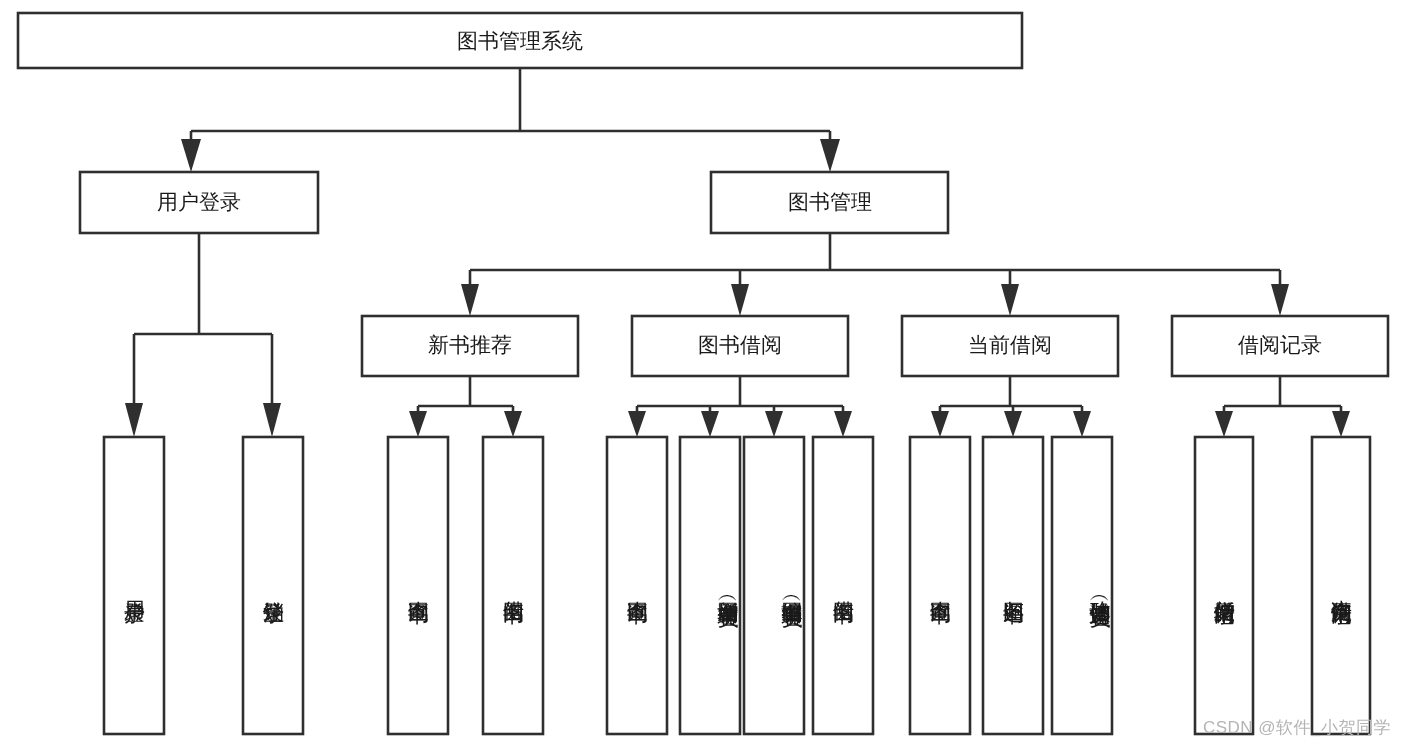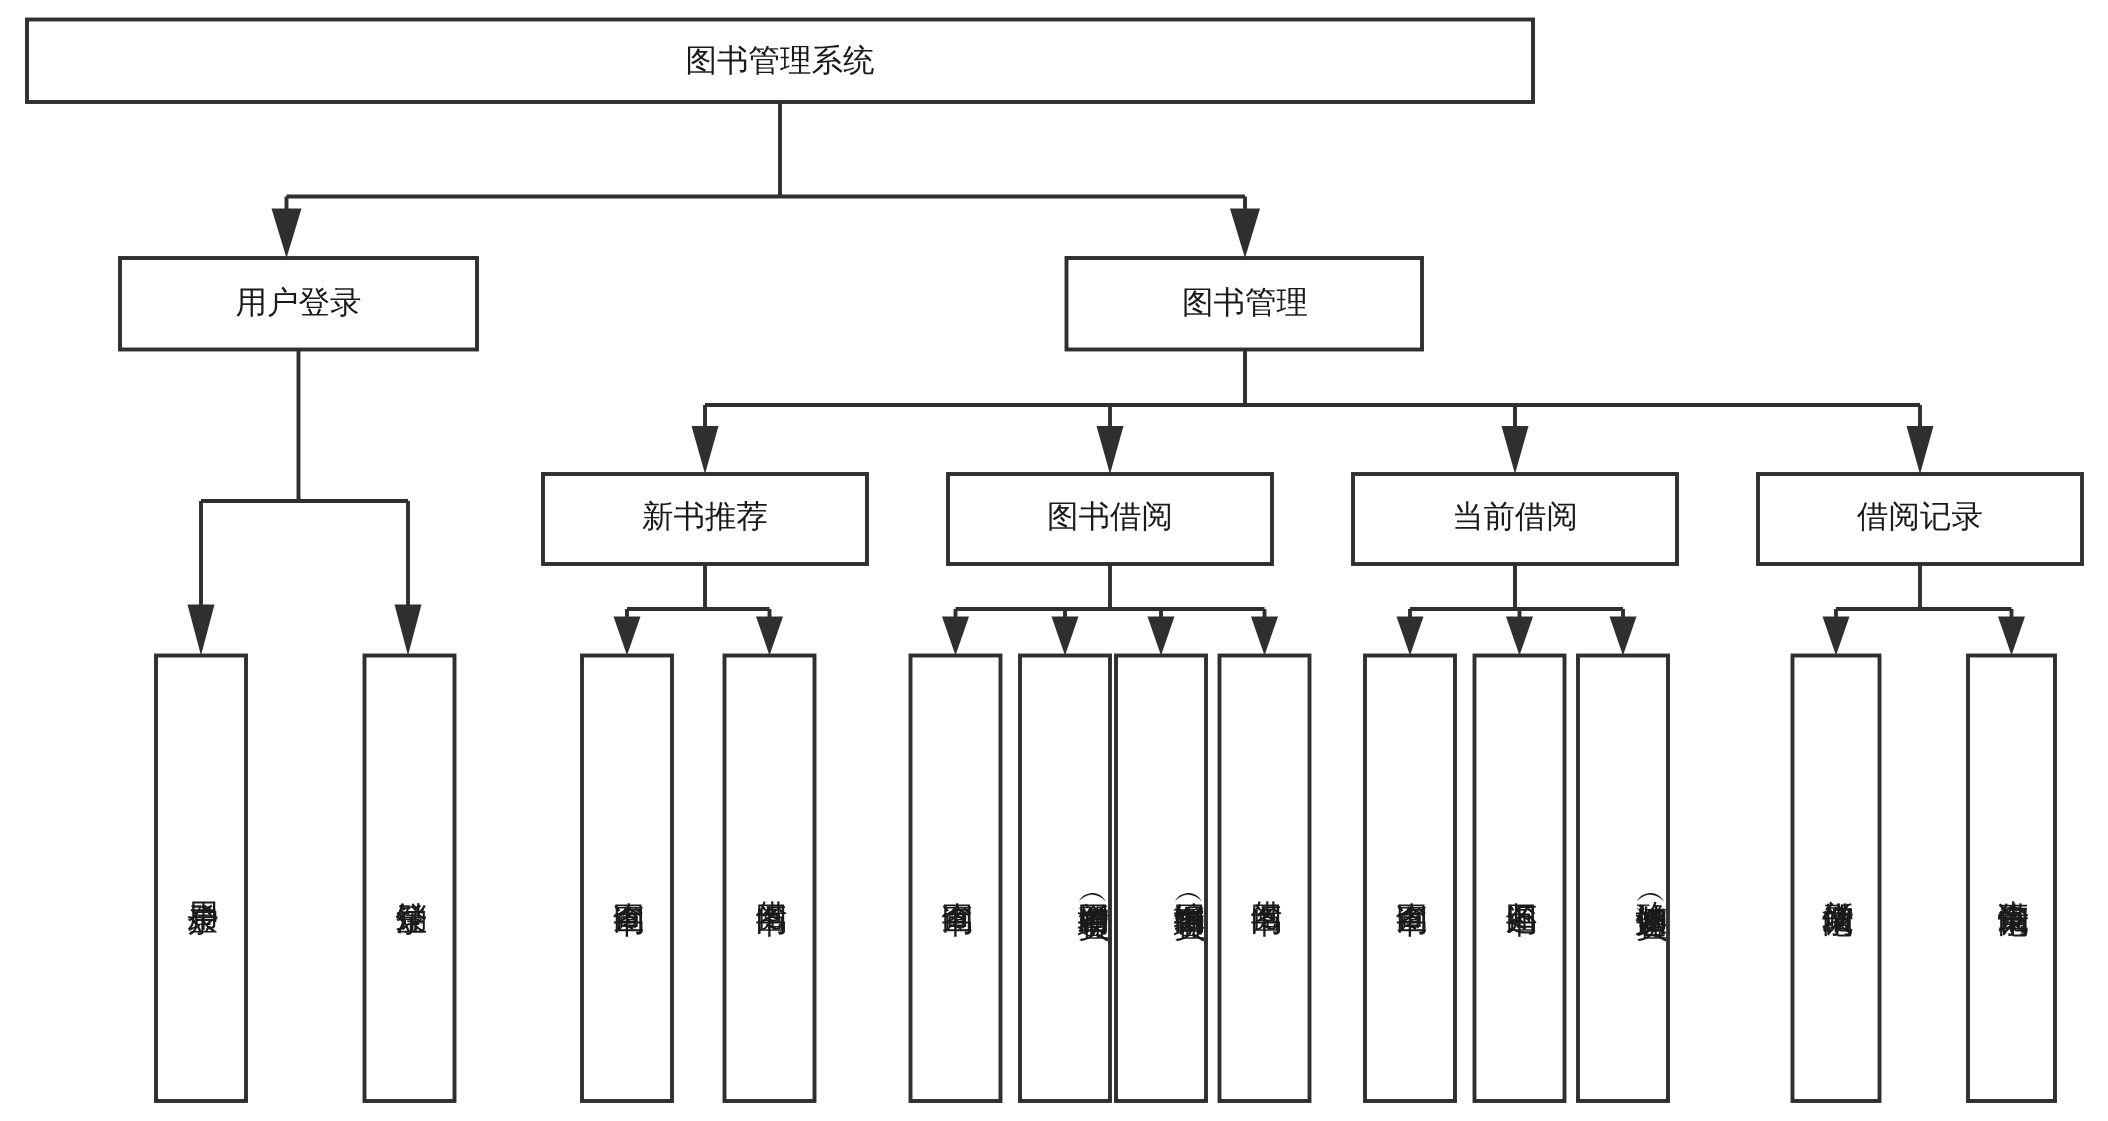--- a/index.html
+++ b/index.html
@@ -208,14 +208,15 @@
   <div class="leaf-label-v" style="left:607px;  top:437px; width:60px;  height:297px;">查询图书</div>
   <div class="leaf-label-v" style="left:680px;  top:437px; width:60px;  height:297px; align-items:flex-start; padding-top:6px; box-sizing:border-box;">新增图书（管理员）</div>
   <div class="leaf-label-v" style="left:744px;  top:437px; width:60px;  height:297px; align-items:flex-start; padding-top:6px; box-sizing:border-box;">编辑图书（管理员）</div>
   <div class="leaf-label-v" style="left:813px;  top:437px; width:60px;  height:297px;">借阅图书</div>
   <div class="leaf-label-v" style="left:910px;  top:437px; width:60px;  height:297px;">查询图书</div>
   <div class="leaf-label-v" style="left:983px;  top:437px; width:60px;  height:297px;">归还图书</div>
   <div class="leaf-label-v" style="left:1052px; top:437px; width:60px;  height:297px; align-items:flex-start; padding-top:6px; box-sizing:border-box;">确认归还（管理员）</div>
   <div class="leaf-label-v" style="left:1195px; top:437px; width:58px;  height:297px;">新增借阅记录</div>
   <div class="leaf-label-v" style="left:1312px; top:437px; width:58px;  height:297px;">查询借阅记录</div>
 
+  <div class="watermark">CSDN @软件_小贺同学</div>
 
 </div>
 
 </body></html>

